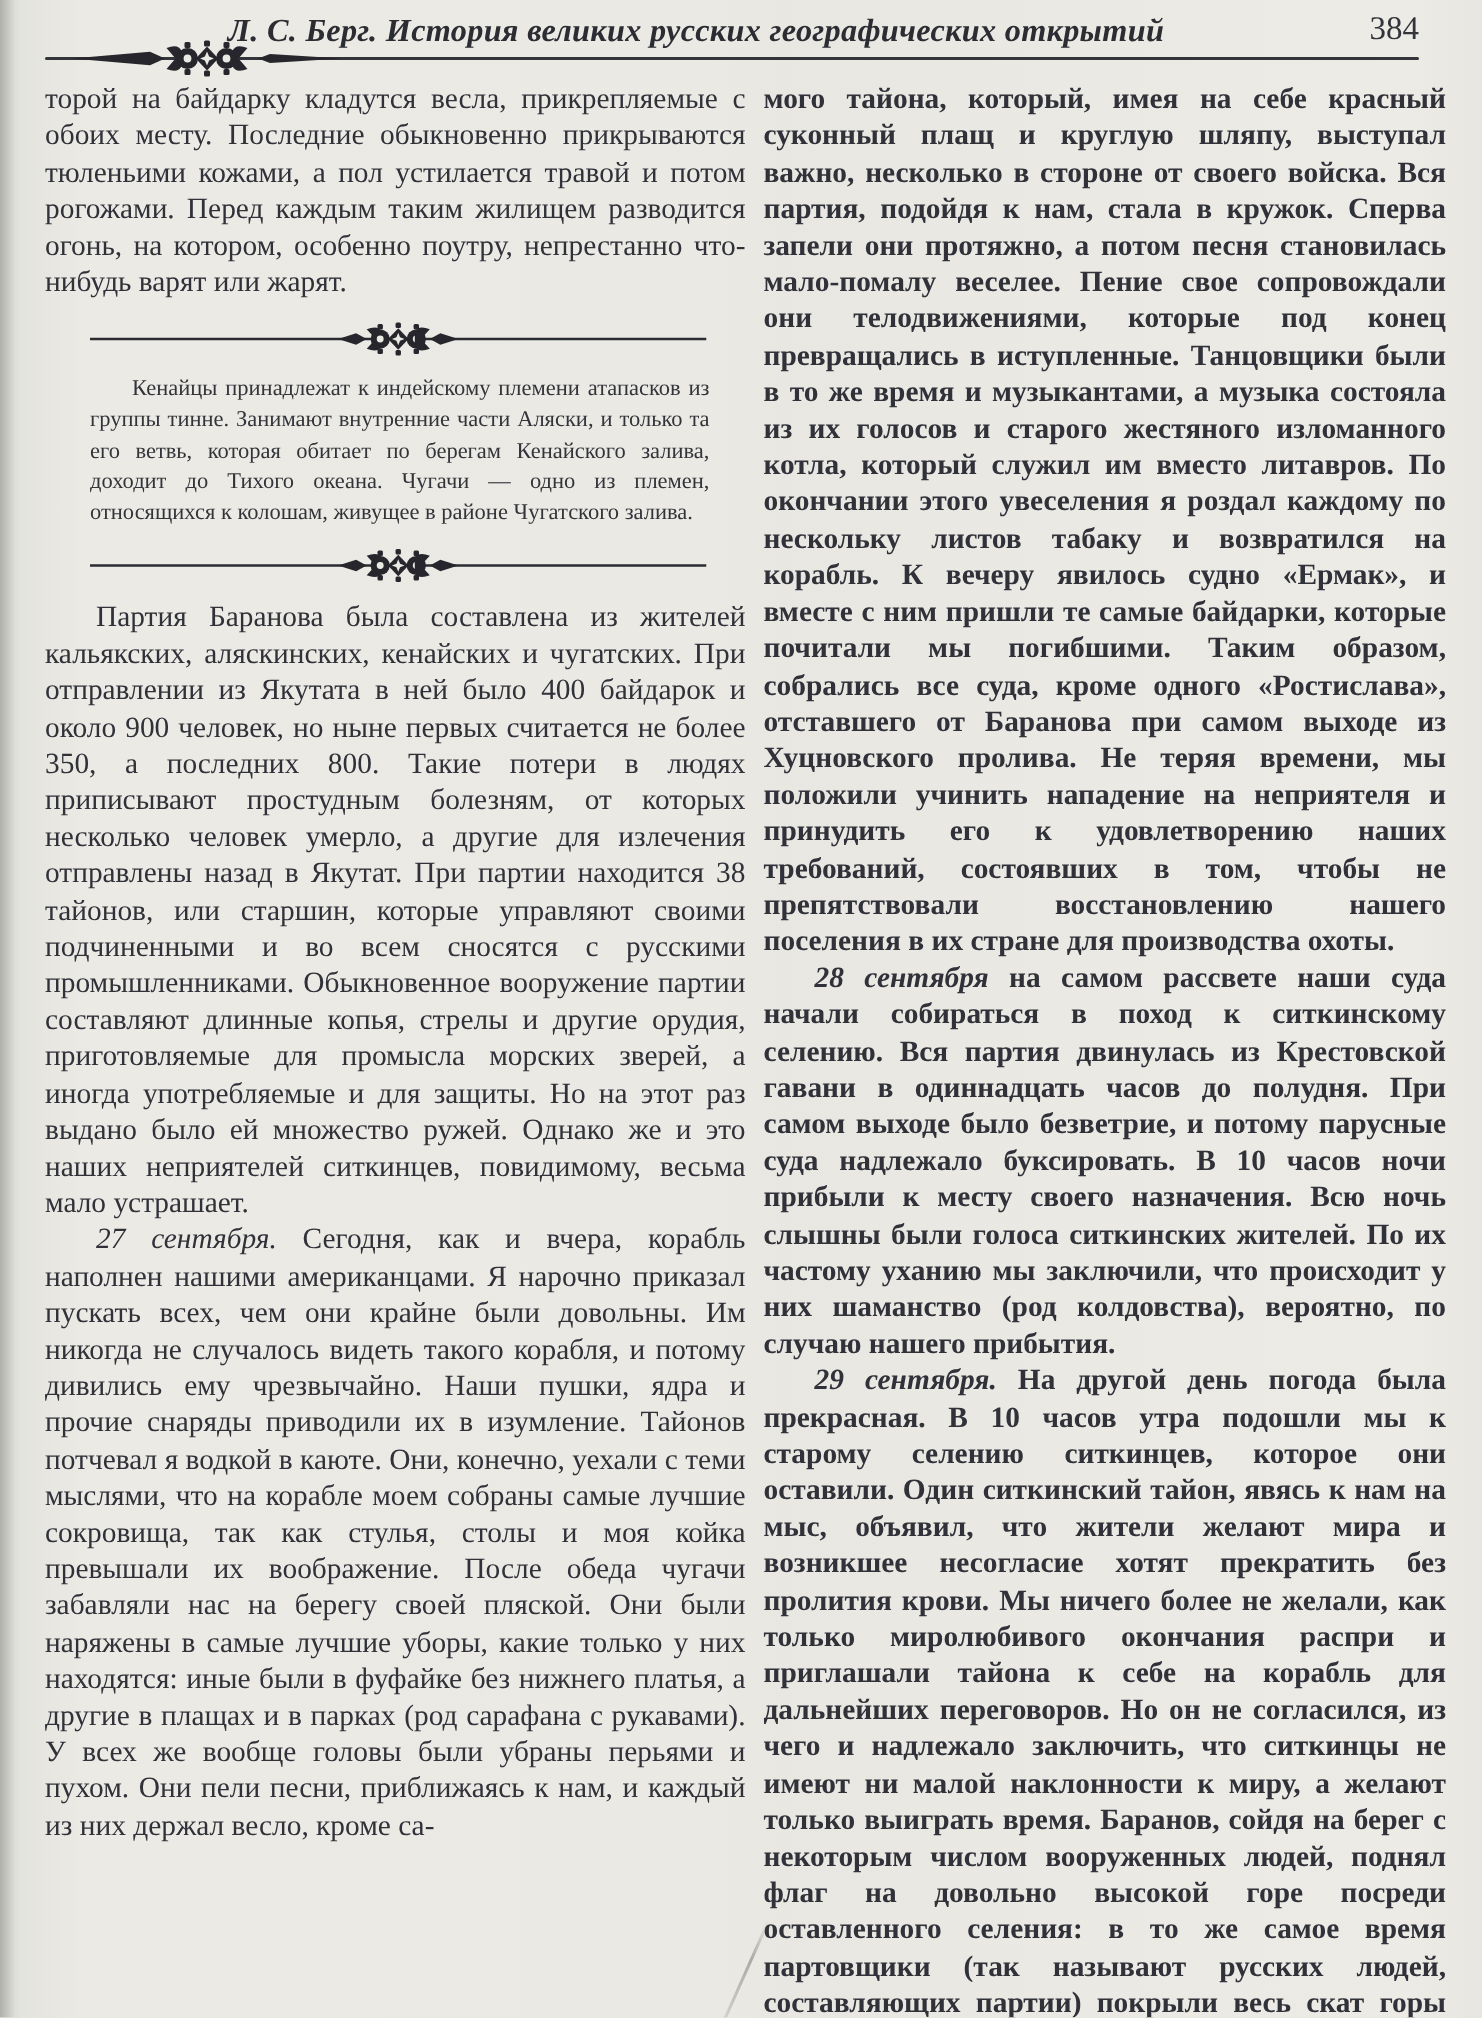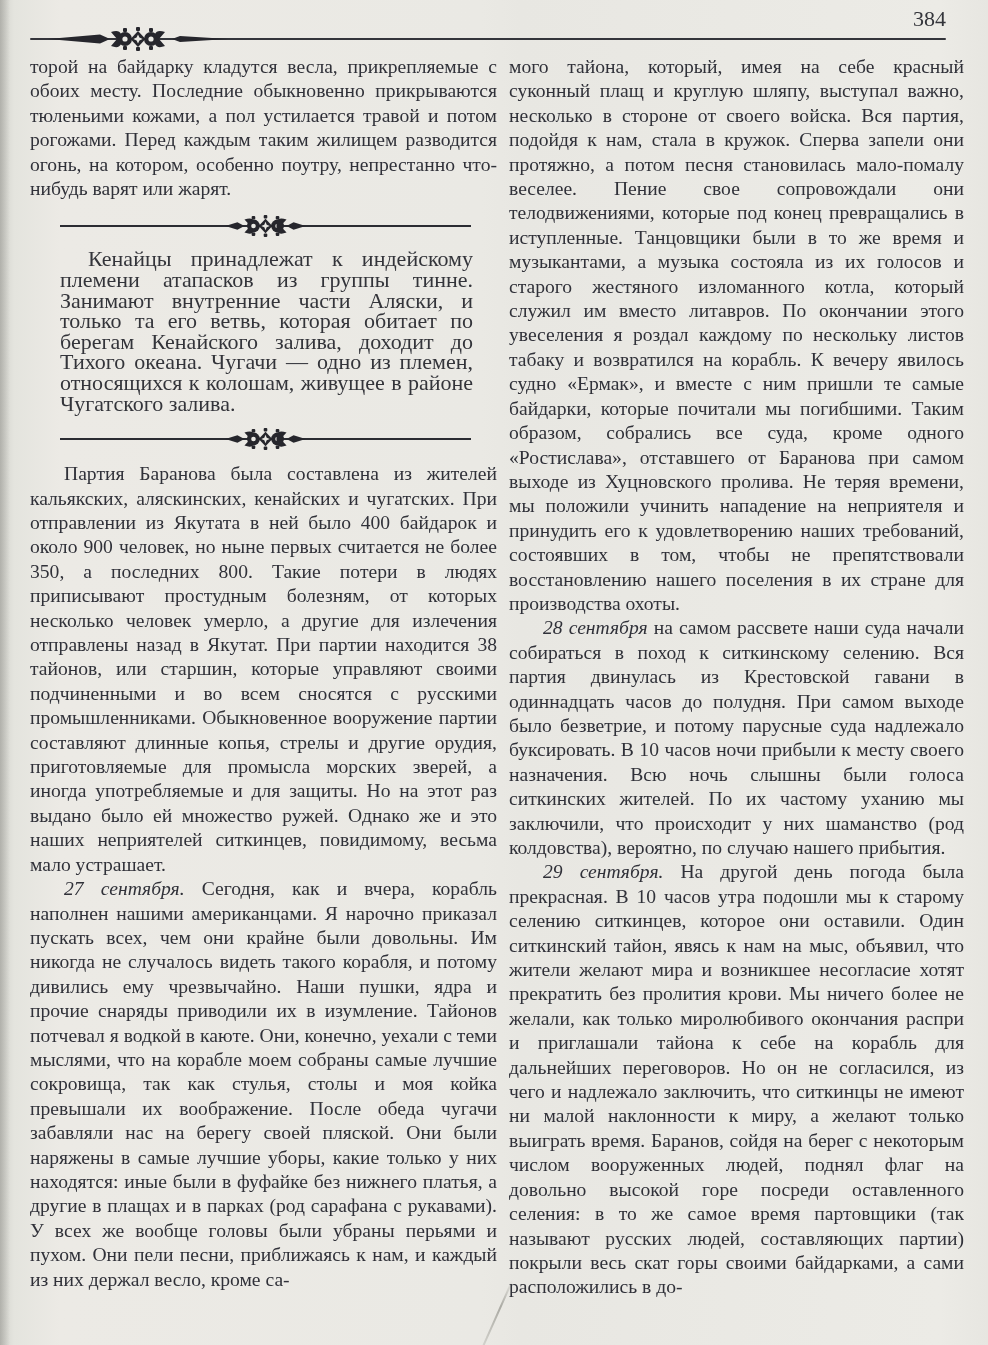--- a/index.html
+++ b/index.html
@@ -36,32 +36,32 @@
     background:#34353b;border-radius:2px;
   }
   .header-ornament{position:absolute;top:24px;left:48px;width:180px;height:30px;}
   
   .columns{
     position:absolute;top:55px;left:30px;right:24px;bottom:0;
     display:flex;gap:12px;
   }
   .col{overflow:hidden;}
   .col-left{flex:0 0 467px;}
-  .col-right{flex:1;}
+  .col-right{flex:1;font-weight:bold;}
   p{margin:0;}
   .body-text{
     font-size:19.6px;line-height:24.4px;
     text-align:justify;
     color:#303139;
   }
   .indent{text-indent:34px;}
   .date-em{font-style:italic;margin-top:36px;}
   .quote{
     margin:8px 24px 6px 30px;
-    font-size:22px;line-height:20.6px;
+    font-size:15px;line-height:20.6px;
     text-align:justify;text-indent:28px;
     color:#33343a;
   }
   .divider{
     margin:12px 26px 10px 30px;
     height:26px;display:block;
   }
   .divider svg{display:block;width:100%;height:26px;}
   .orn{fill:#26262c;}
   .orn-hole{fill:#eae9e4;}
@@ -79,20 +79,21 @@
     border-radius:2px;
   }
 </style>
 </head>
 <body>
 
 <div class="page">
   <div class="edge-shade"></div>
 
   <header class="hdr">
+    <div class="running-title">Л. С. Берг. История великих русских географических открытий</div>
     <div class="page-number">384</div>
     <div class="header-rule"></div>
     <svg class="header-ornament" viewBox="0 0 180 30" preserveAspectRatio="none">
       <g transform="translate(90,15)">
         <path class="orn" d="M-90 0 L-38 -4.5 L-28 0 L-38 4.5 Z"></path>
         <path class="orn" d="M90 0 L42 -3 L34 0 L42 3 Z"></path>
         <path class="orn" d="M-27 -7 q8 -3 10 2 l0 10 q-2 5 -10 2 l6 -7 Z"></path>
         <circle class="orn" cx="-13" cy="0" r="7"></circle>
         <circle class="orn-hole" cx="-13" cy="0" r="2.6"></circle>
         <rect class="orn" x="-15" y="-11" width="4" height="4" rx="1"></rect>

